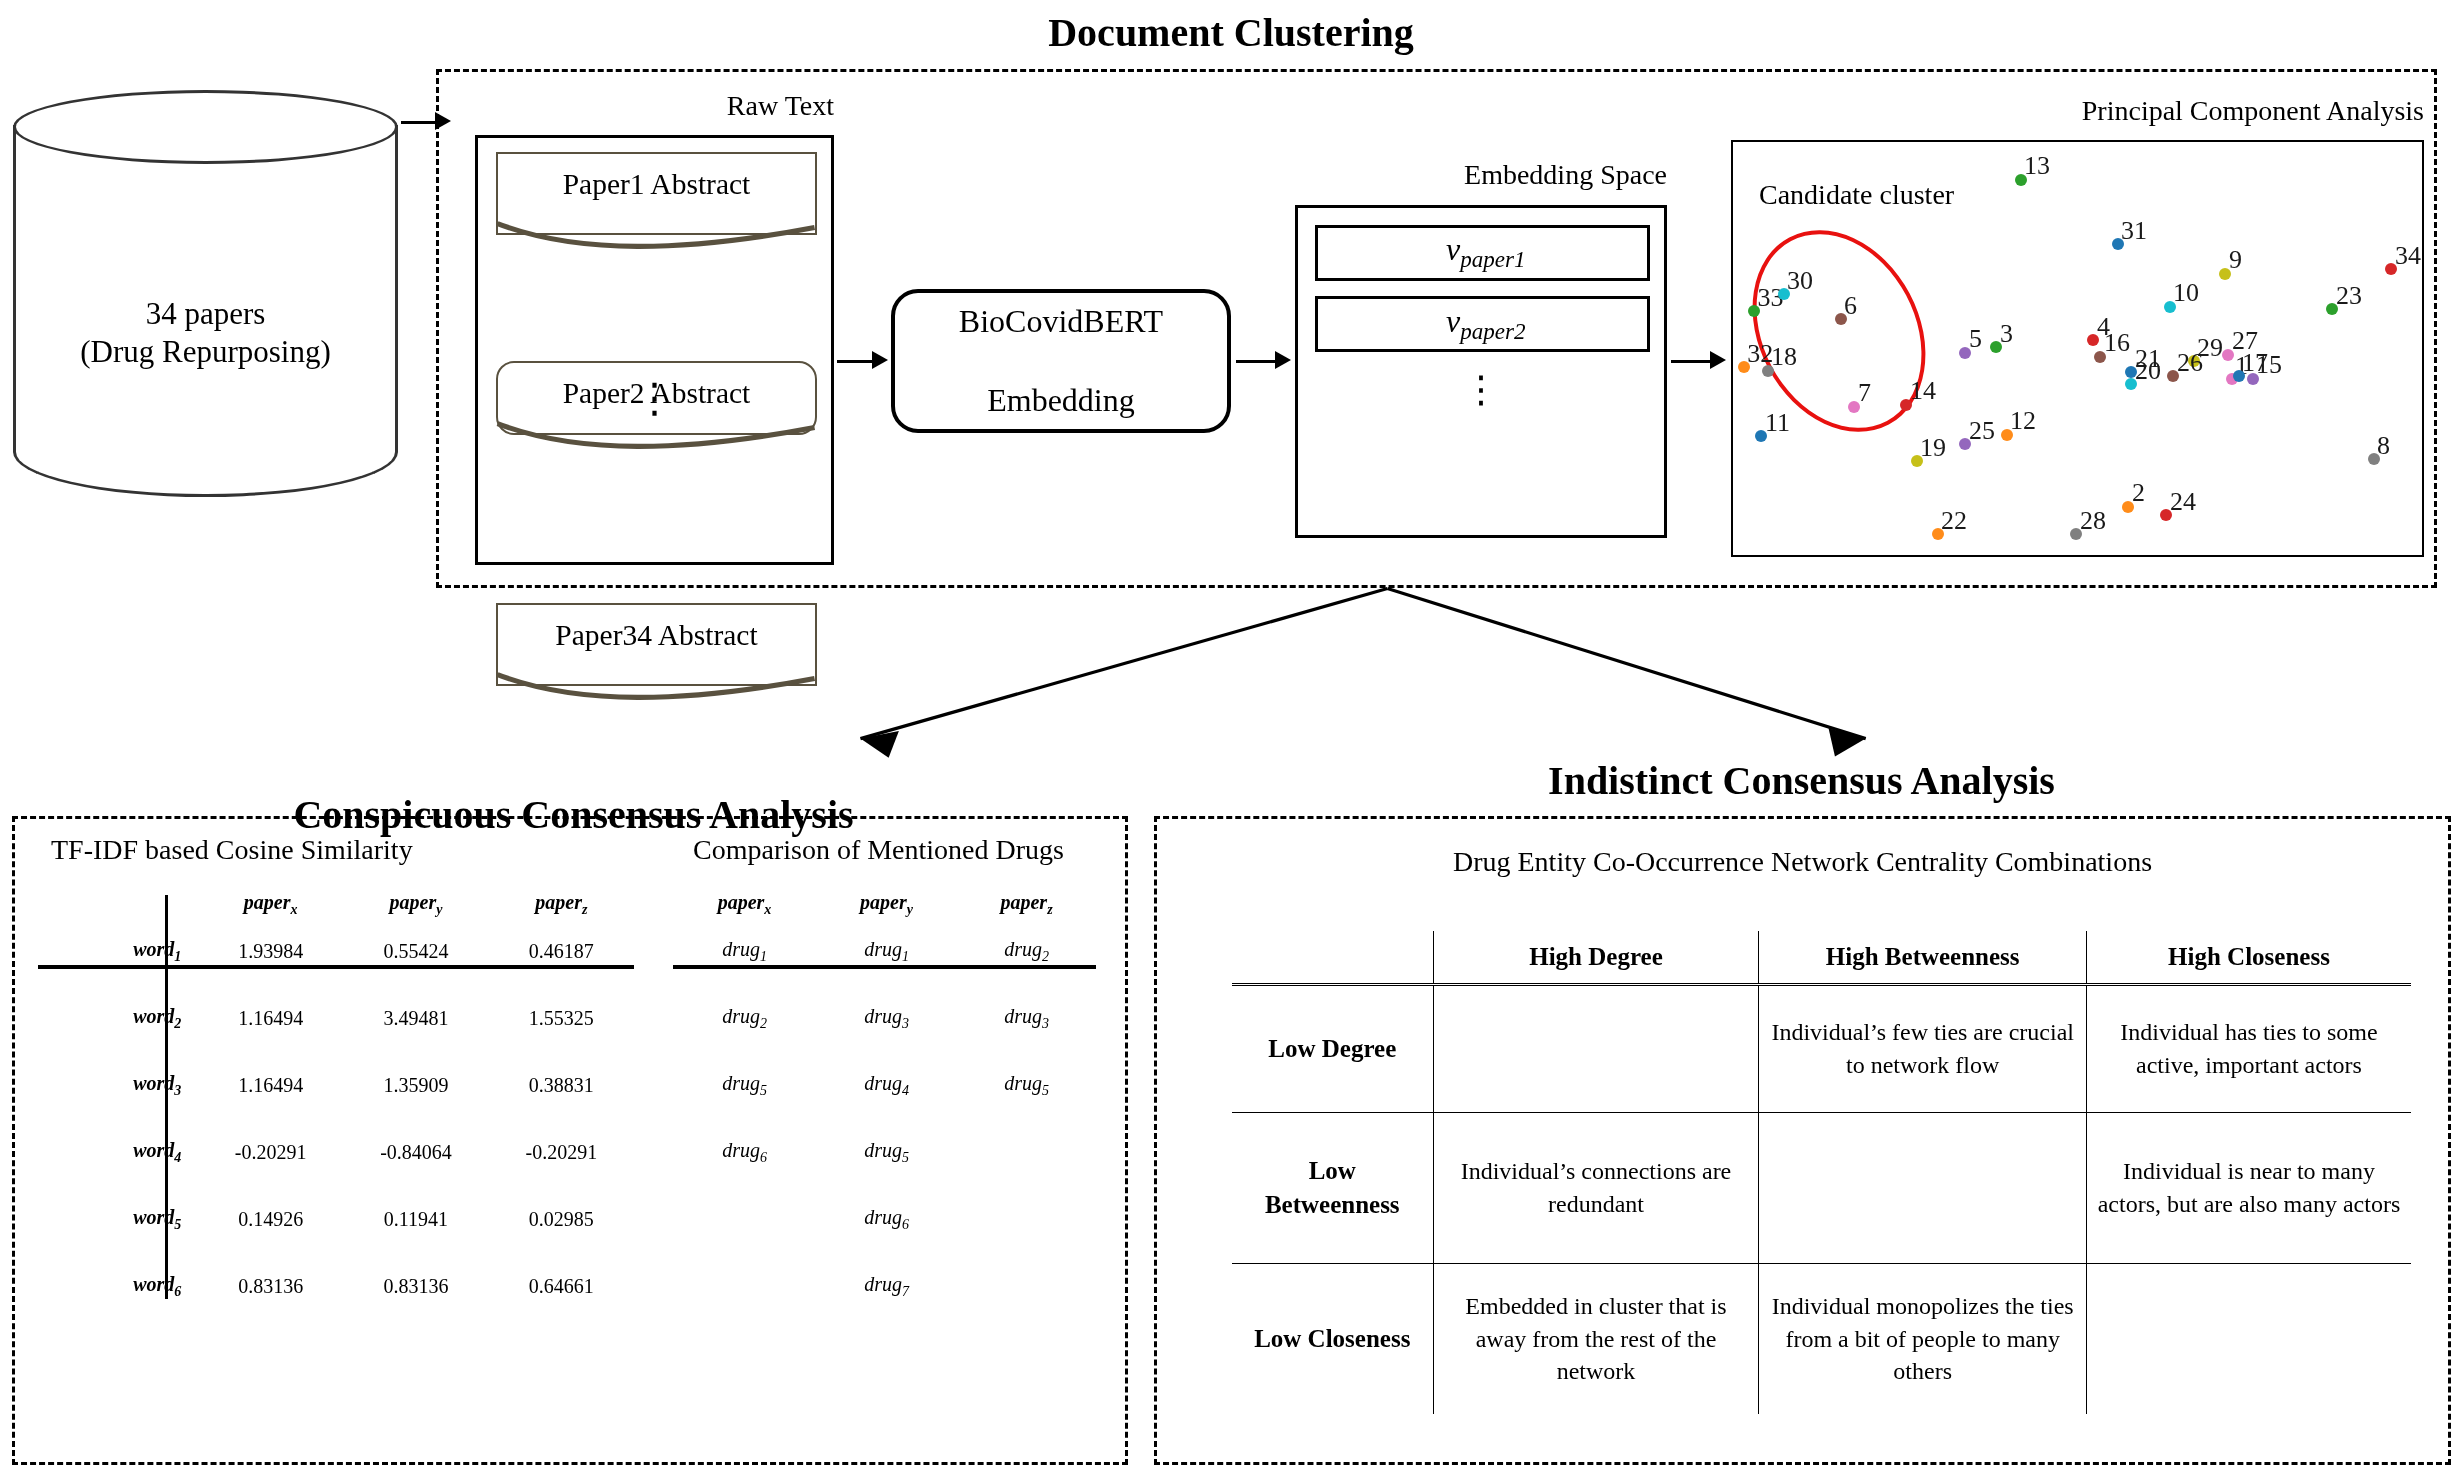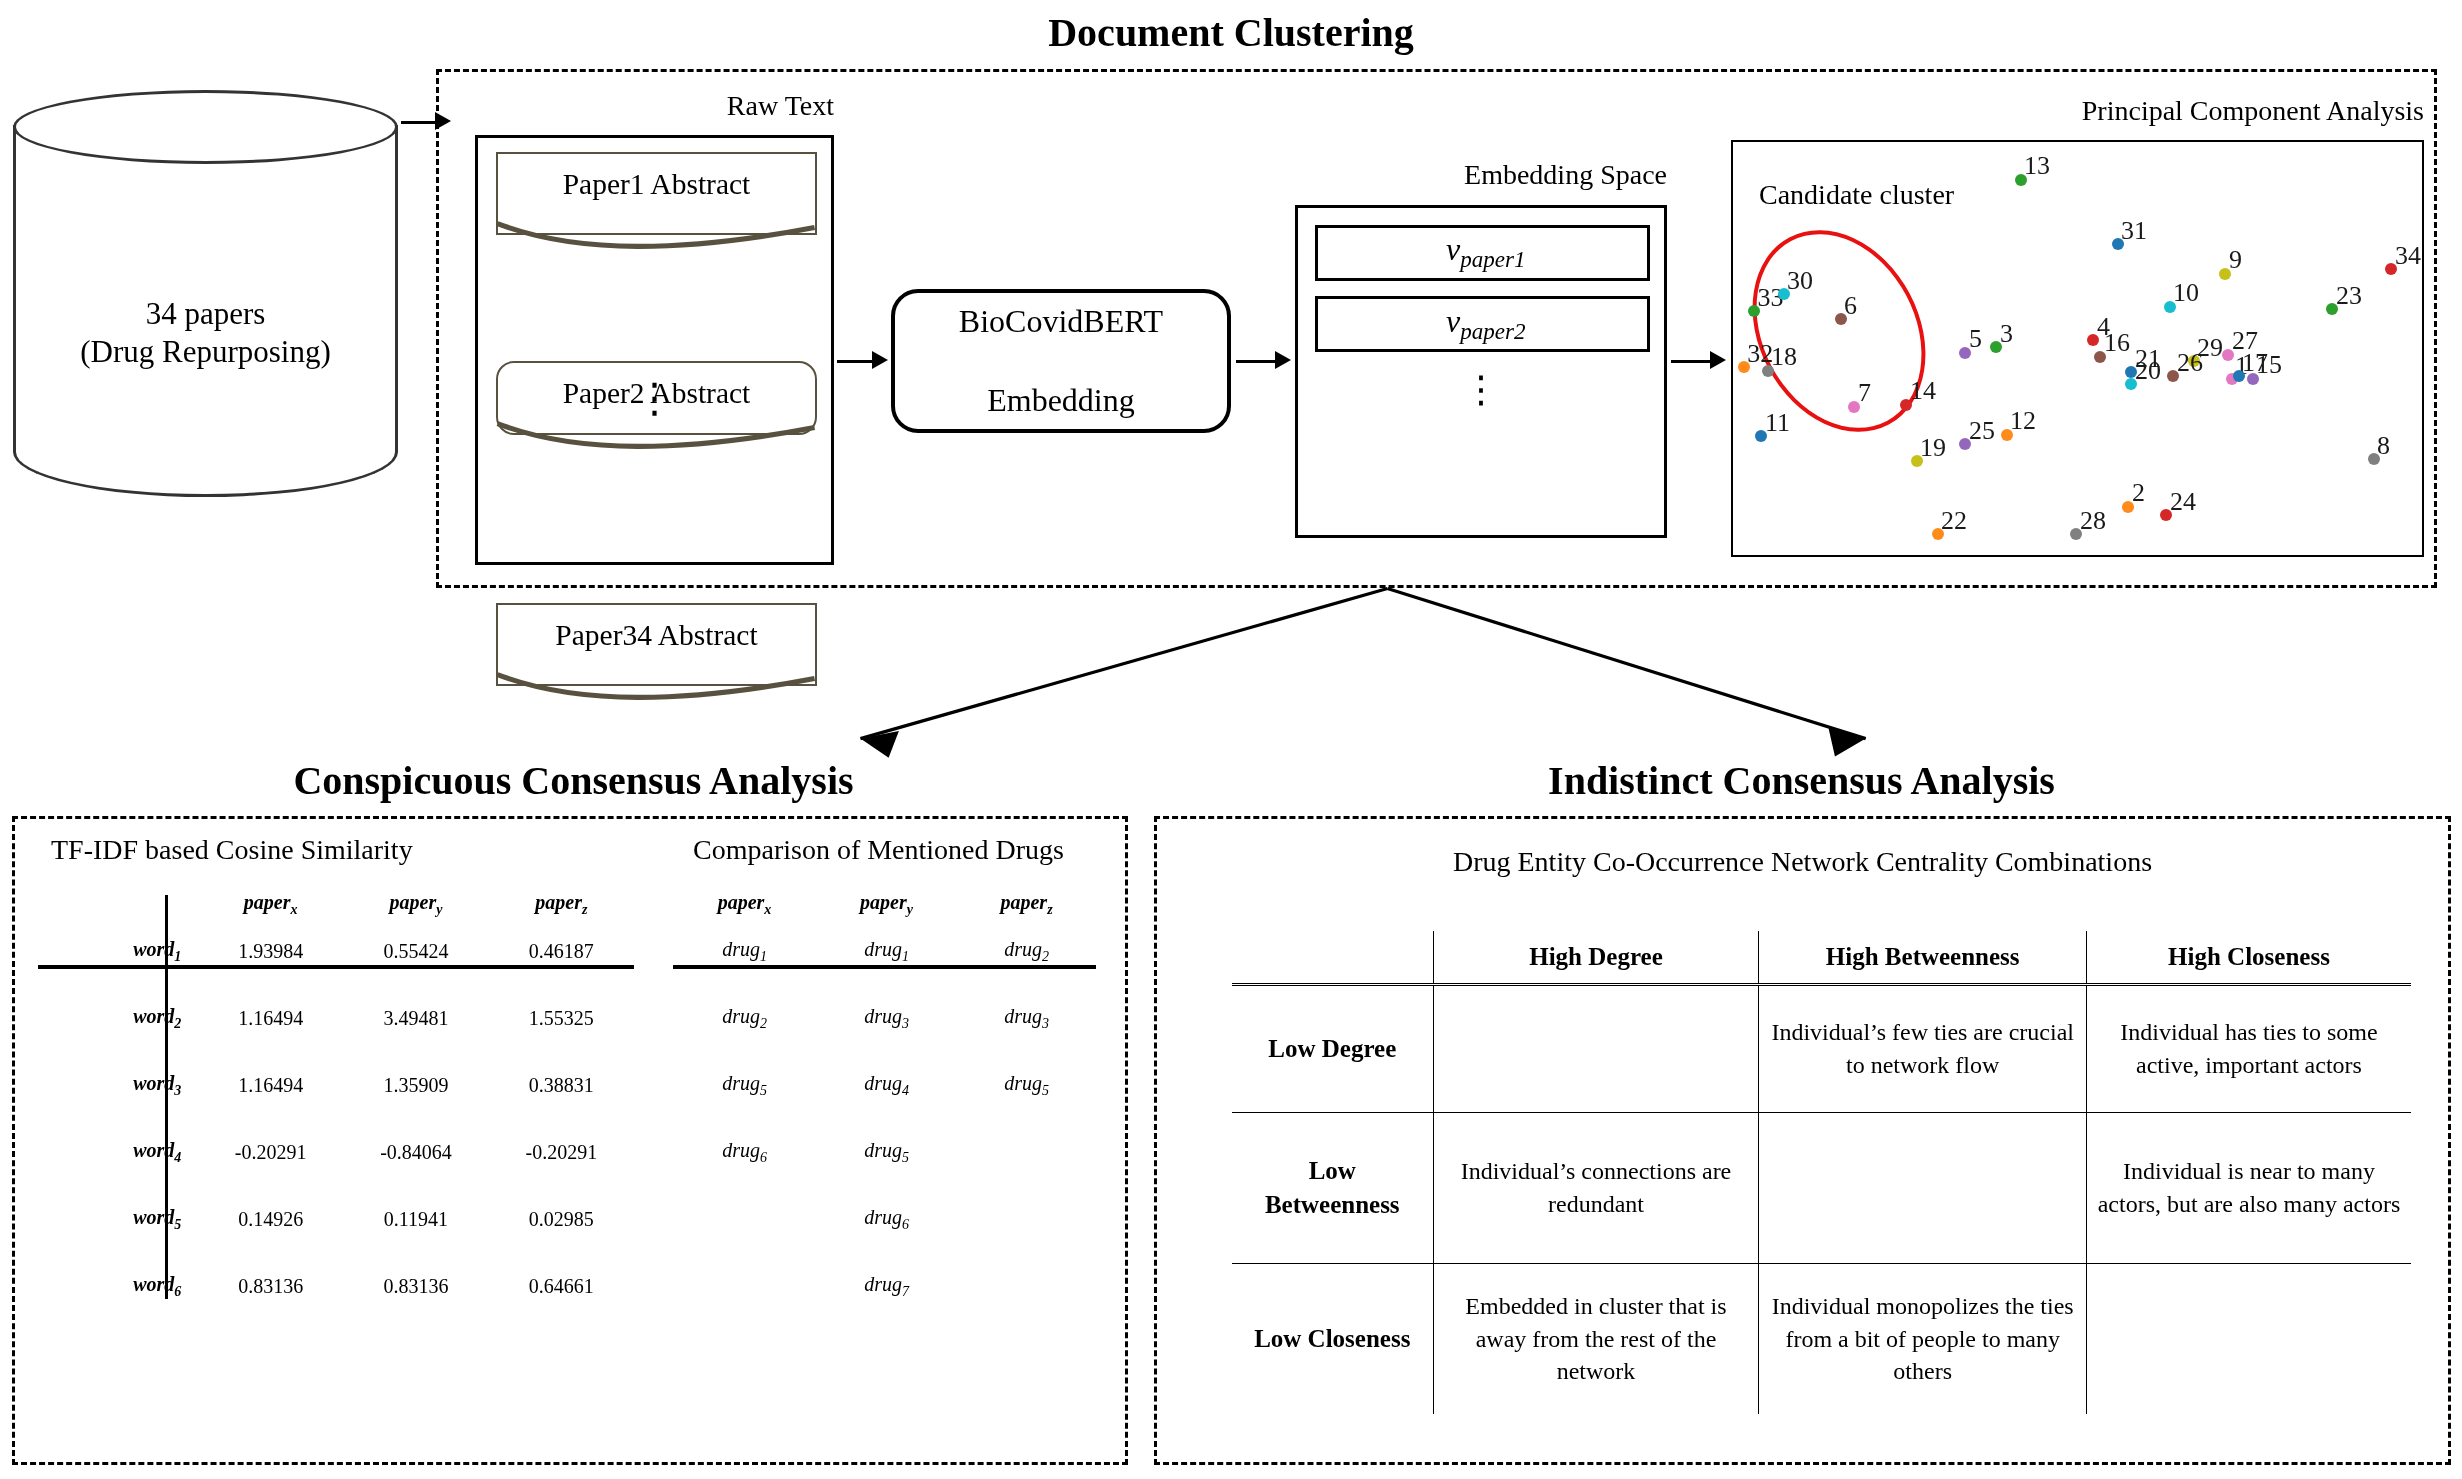--- a/index.html
+++ b/index.html
@@ -245,21 +245,21 @@
     </div>
 </div>
 
 <svg class="abs" style="left:0;top:577px;width:2462px;height:186px;" viewBox="0 0 3840 290" width="2462" height="186">
   <line x1="2164" y1="18" x2="1342" y2="252" stroke="#000" stroke-width="5"></line>
   <polygon points="1342,252 1402,240 1386,282" fill="#000"></polygon>
   <line x1="2164" y1="18" x2="2910" y2="252" stroke="#000" stroke-width="5"></line>
   <polygon points="2910,252 2852,236 2862,280" fill="#000"></polygon>
 </svg>
 
-<div class="abs sec-title ctr" style="left:19px;top:757px;width:1109px;font-family:Liberation Serif, serif;">Conspicuous Consensus Analysis</div>
+<div class="abs sec-title ctr" style="left:19px;top:791px;width:1109px;font-family:Liberation Serif, serif;">Conspicuous Consensus Analysis</div>
 
 <div class="abs dashed" style="left:11.5px;top:816px;width:1116px;height:649px;"></div>
 
 <div class="abs sub-title" style="left:51px;top:834px;">TF-IDF based Cosine Similarity</div>
 <div class="abs sub-title" style="left:693px;top:834px;">Comparison of Mentioned Drugs</div>
 
 <table class="tfidf abs" id="tfidf-table" style="left:38px;top:891px;width:596px;">
   <thead>
     <tr>
       <th style="width:160px;"></th>

